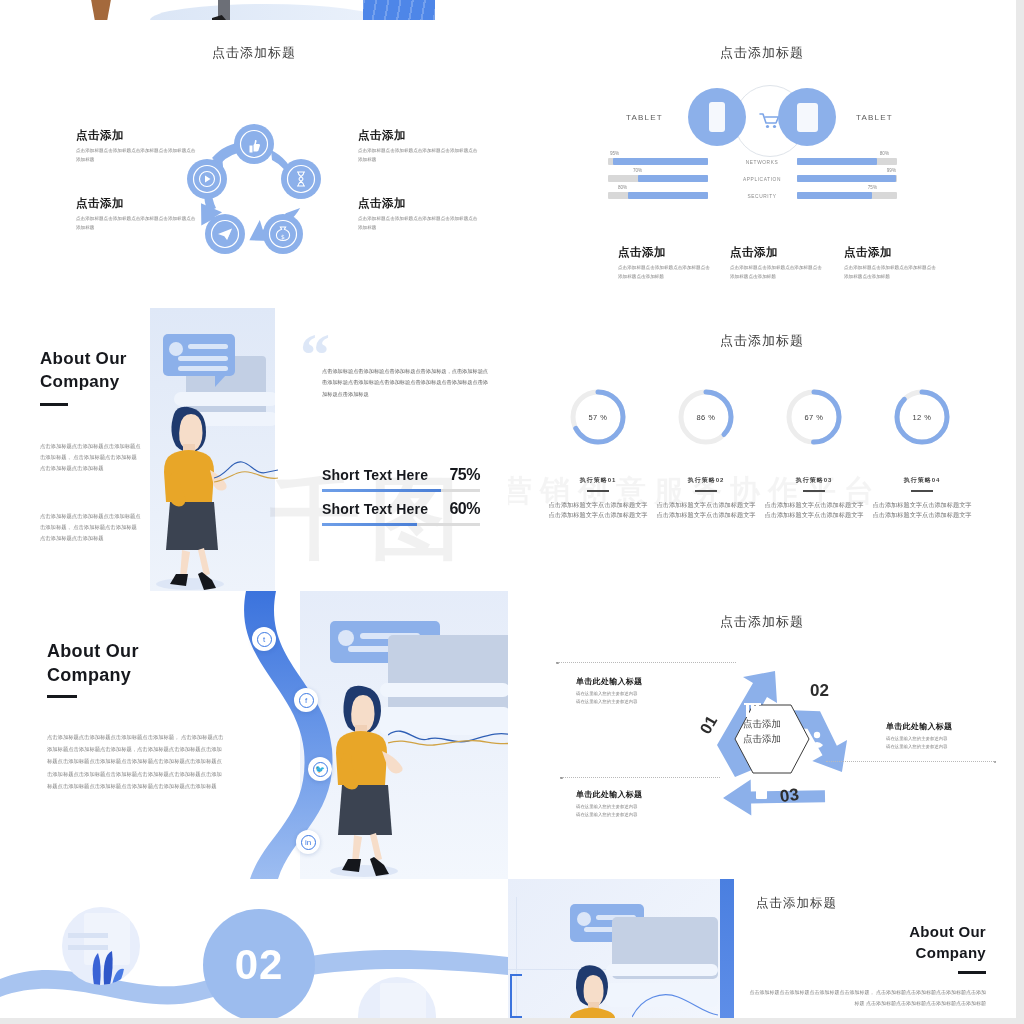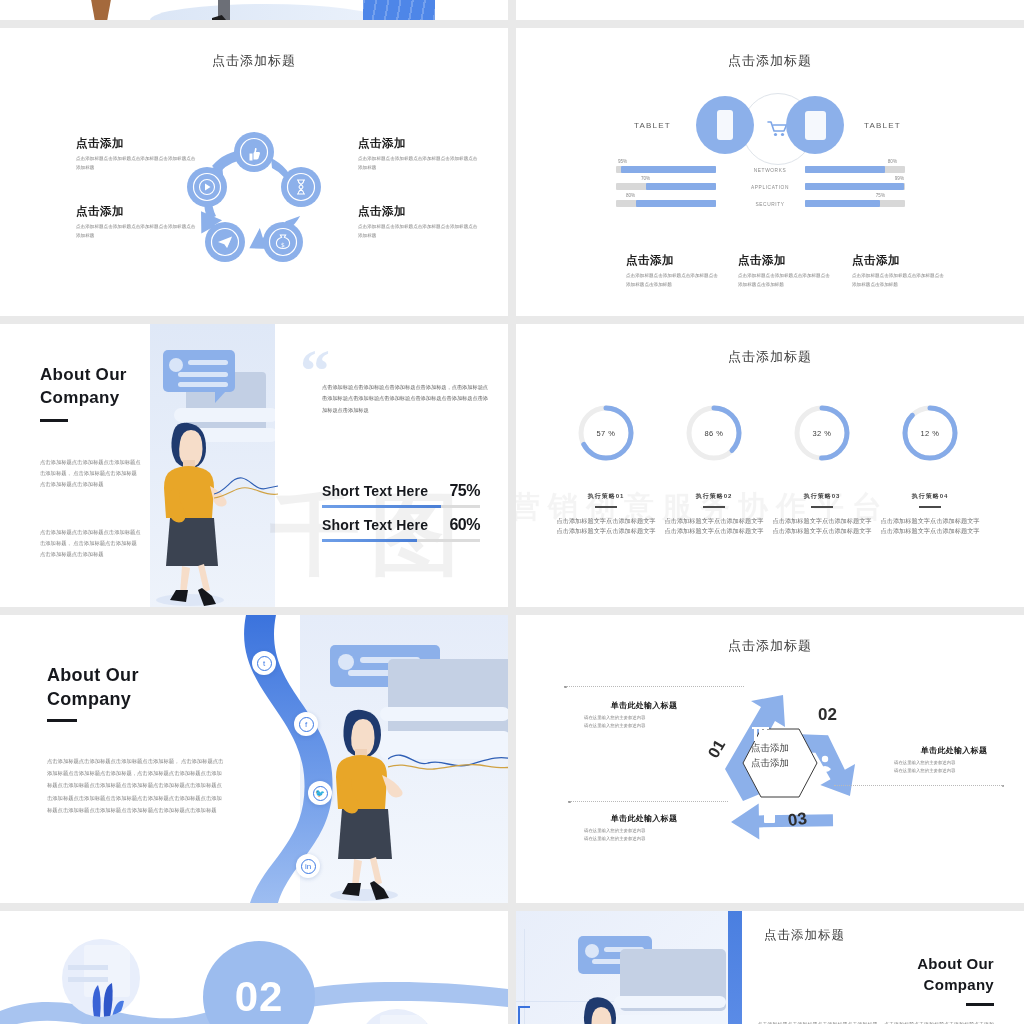--- a/index.html
+++ b/index.html
@@ -7,21 +7,20 @@
     width: 1024px; height: 1024px;
     background: #e9e9e9;
     font-family: "Liberation Sans", "DejaVu Sans", sans-serif;
     overflow: hidden;
   }
   .gallery {
     width: 1024px; height: 1024px;
     display: grid;
     grid-template-columns: 508px 508px;
     grid-template-rows: 20px 288px 283px 288px 139px;
-    gap: 8px;
     align-content: start;
   }
   .slide {
     background: #fff;
     position: relative;
     overflow: hidden;
   }
 
   
   .sl-title {
@@ -98,21 +97,21 @@
   
   .sociball { position:absolute; width:24px;height:24px;border-radius:50%;background:#fff;
      box-shadow:0 1px 4px rgba(40,80,160,.22); display:flex;align-items:center;justify-content:center;}
   .sociball i { width:15px;height:15px;border-radius:50%;border:1.3px solid #3d7ae4;
      display:flex;align-items:center;justify-content:center;font-style:normal;font-size:8px;color:#3d7ae4;}
 
   
   .hexwrap{ position:absolute; left:50%; top:58px; transform:translateX(-50%); width:210px;height:180px;}
   .hexwrap svg{width:210px;height:180px;display:block;}
   .hexlabel{ position:absolute; width:120px; }
-  .hexlabel .hd-cn{ font-size:8px; margin-bottom:3px; letter-spacing:.3px;text-align:center;}
+  .hexlabel .hd-cn{ font-size:8px; margin-bottom:3px; letter-spacing:.3px;}
   .hexlabel .body-cn{ font-size:4.4px; line-height:1.8;}
   .dotline{ position:absolute; border-top:1px dotted #b9b9b9; }
   .dotline:before{content:"";position:absolute;width:2.5px;height:2.5px;background:#9a9a9a;border-radius:50%;top:-1.5px;}
   .dotline.l:before{left:0;} .dotline.r:before{right:0;}
 
   
   .numcircle{ position:absolute; border-radius:50%; background:#9cbcee;
      display:flex;align-items:center;justify-content:center;
      font-size:42px;font-weight:bold;color:#fff;letter-spacing:1px;}
   .photoball{ position:absolute; border-radius:50%; overflow:hidden; background:#e8eefb;}
@@ -375,21 +374,21 @@
         <circle cx="31" cy="31" r="25" fill="none" stroke="#ededed" stroke-width="5"></circle>
         <circle cx="31" cy="31" r="25" fill="none" stroke="#86abe8" stroke-width="5" stroke-dasharray="58.1 157.1" stroke-linecap="round"></circle>
       </svg>
       <div class="donut-val">86 %</div>
     </div>
     <div class="donut" style="left:275px; top:78px;">
       <svg viewBox="0 0 62 62">
         <circle cx="31" cy="31" r="25" fill="none" stroke="#ededed" stroke-width="5"></circle>
         <circle cx="31" cy="31" r="25" fill="none" stroke="#86abe8" stroke-width="5" stroke-dasharray="78.5 157.1" stroke-linecap="round"></circle>
       </svg>
-      <div class="donut-val">32 %</div>
+      <div class="donut-val">67 %</div>
     </div>
     <div class="donut" style="left:383px; top:78px;">
       <svg viewBox="0 0 62 62">
         <circle cx="31" cy="31" r="25" fill="none" stroke="#ededed" stroke-width="5"></circle>
         <circle cx="31" cy="31" r="25" fill="none" stroke="#86abe8" stroke-width="5" stroke-dasharray="136.6 157.1" stroke-linecap="round"></circle>
       </svg>
       <div class="donut-val">12 %</div>
     </div>
 
     <div class="dn-col" style="left:38px; top:168px;">

